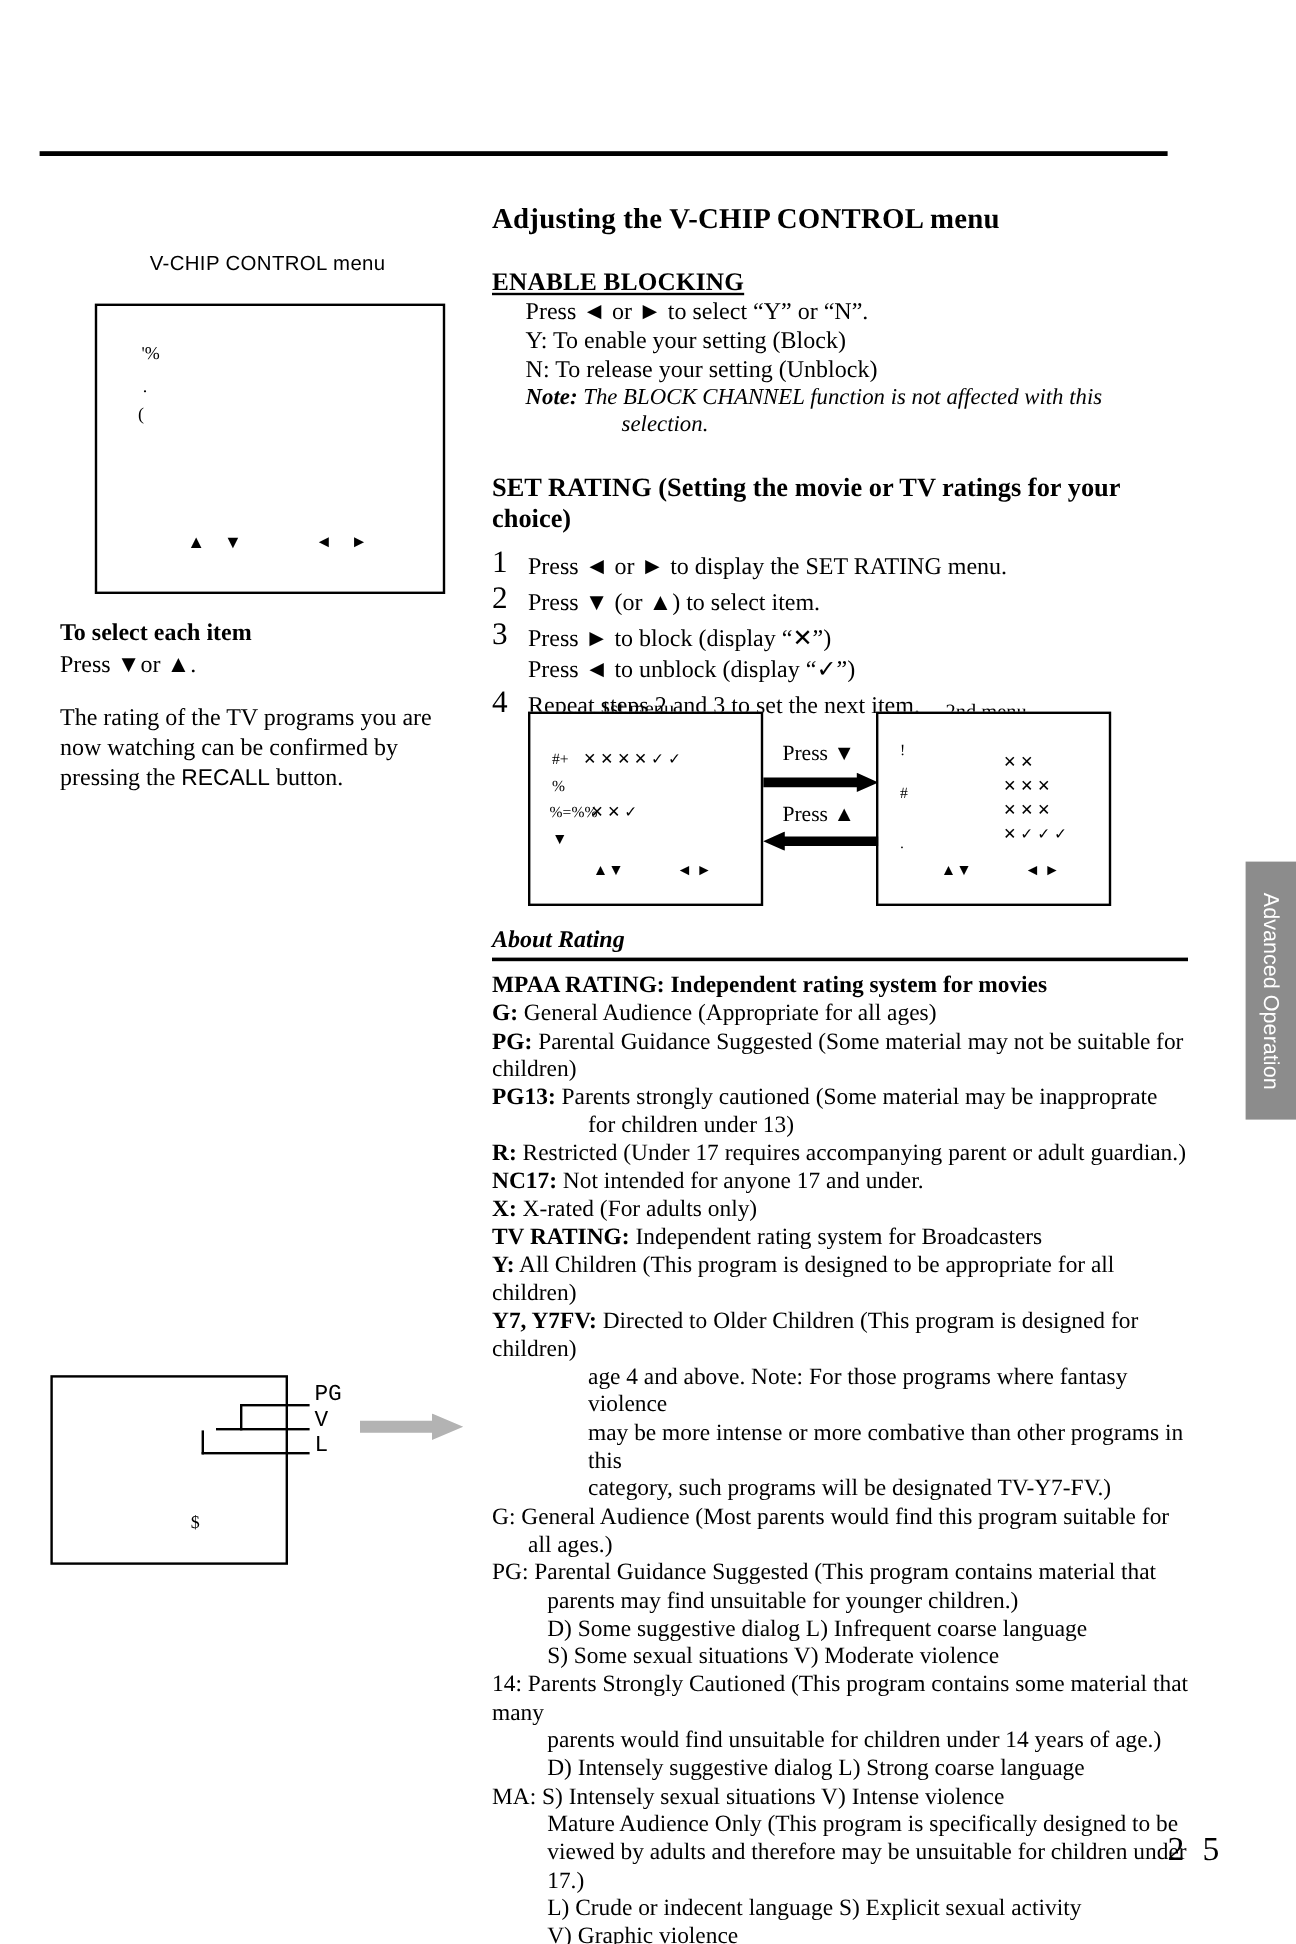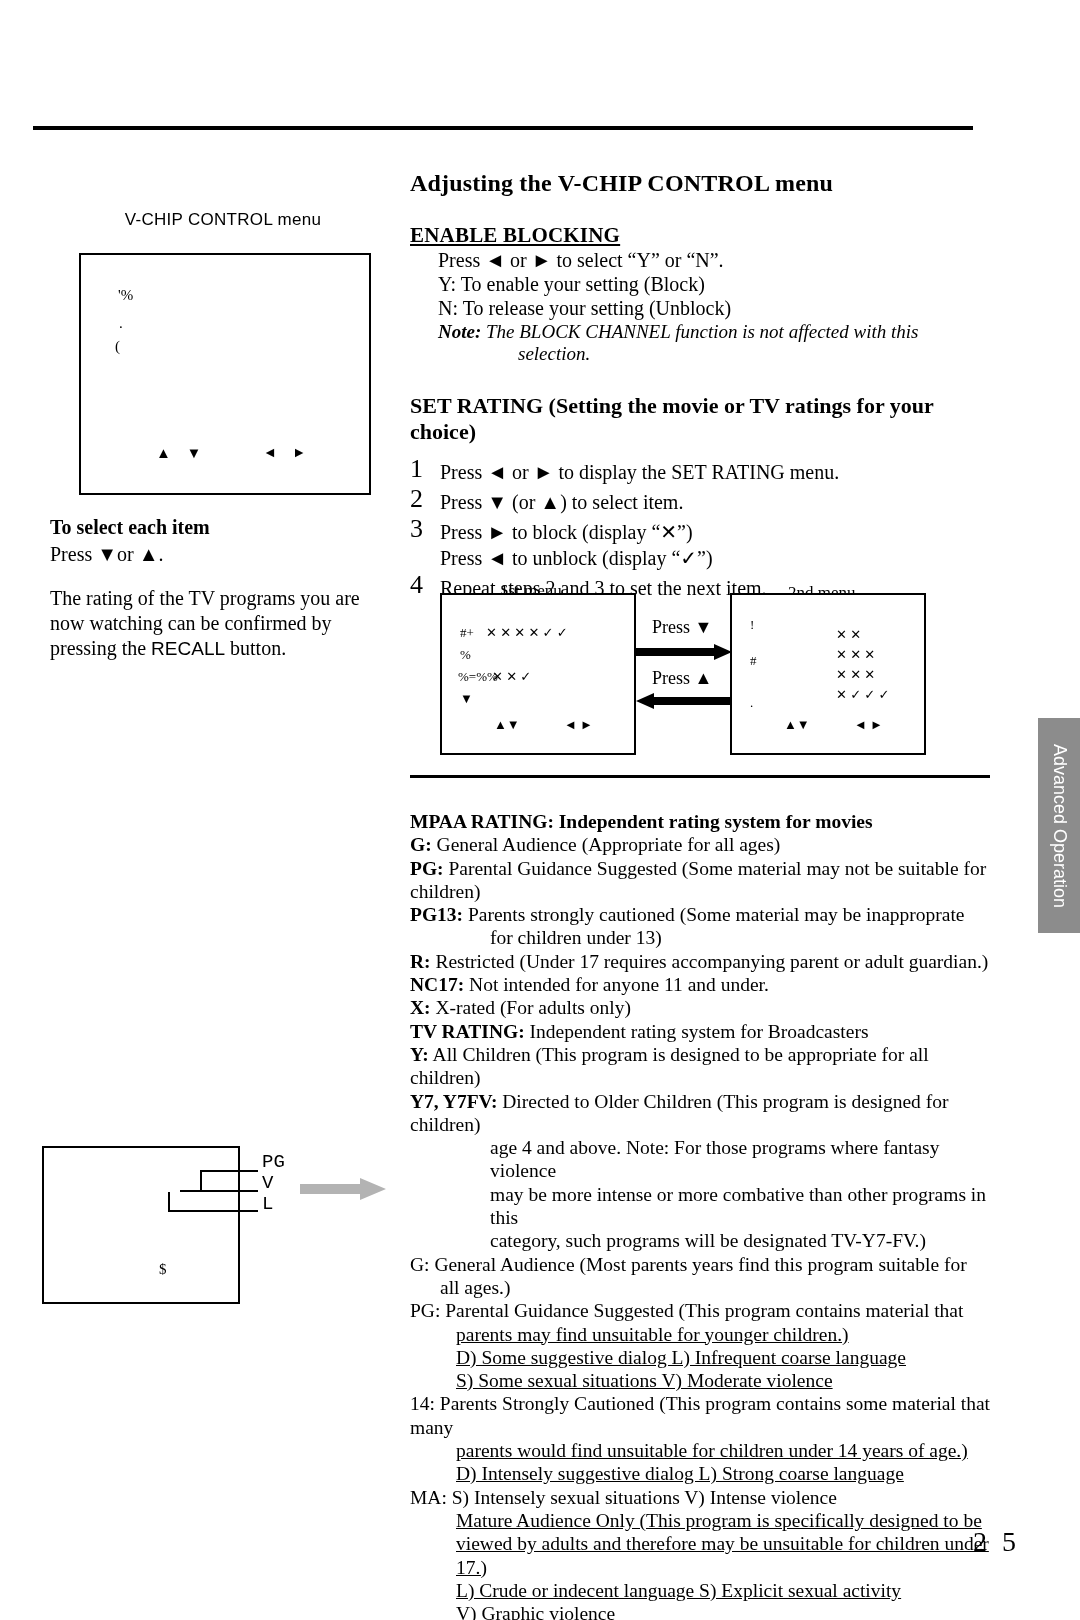--- a/index.html
+++ b/index.html
@@ -213,21 +213,21 @@
     width: 580px; height: 3px; background: #000; margin-top: 3px;
   }
   .rating-list {
     position: absolute;
     left: 410px; top: 810px;
     width: 580px;
     font-size: 19.5px;
     line-height: 23.3px;
   }
   .rating-list .b { font-weight: bold; }
-  .ind2 { padding-left: 46px; text-decoration: underline; }
+  .ind2 { padding-left: 46px; }
   .ind3 { padding-left: 80px; }
   .ind4 { padding-left: 30px; }
   
   .side-tab {
     position: absolute;
     right: 0px; top: 718px;
     width: 42px; height: 215px;
     background: #8c8c8c;
     color: #fff;
   }
@@ -355,39 +355,40 @@
   <div class="press-lbl" style="left:652px; top:617px;">Press ▼</div>
   <div class="press-lbl" style="left:652px; top:668px;">Press ▲</div>
   <svg style="position:absolute; left:636px; top:644px; width:96px; height:16px;" viewBox="0 0 96 16">
     <polygon points="0,4 78,4 78,0 96,8 78,16 78,12 0,12" fill="#000"></polygon>
   </svg>
   <svg style="position:absolute; left:636px; top:693px; width:96px; height:16px;" viewBox="0 0 96 16">
     <polygon points="96,4 18,4 18,0 0,8 18,16 18,12 96,12" fill="#000"></polygon>
   </svg>
 
   <div class="about">
+    <div class="about-head">About Rating</div>
     <div class="about-rule"></div>
   </div>
 
   <div class="rating-list">
     <div class="b">MPAA RATING: Independent rating system for movies</div>
     <div><span class="b">G:</span><span> General Audience (Appropriate for all ages)</span></div>
     <div><span class="b">PG:</span><span> Parental Guidance Suggested (Some material may not be suitable for children)</span></div>
     <div><span class="b">PG13:</span><span> Parents strongly cautioned (Some material may be inapproprate</span></div>
     <div class="ind3">for  children under 13)</div>
     <div><span class="b">R:</span><span> Restricted (Under 17 requires accompanying parent or adult guardian.)</span></div>
-    <div><span class="b">NC17:</span><span> Not intended for anyone 11 and under.</span></div>
+    <div><span class="b">NC17:</span><span> Not intended for anyone 17 and under.</span></div>
     <div><span class="b">X:</span><span> X-rated (For adults only)</span></div>
     <div><span class="b">TV RATING:</span><span> Independent rating system for Broadcasters</span></div>
     <div><span class="b">Y:</span><span> All Children (This program is designed to be appropriate for all children)</span></div>
     <div><span class="b">Y7, Y7FV:</span><span> Directed to Older Children (This program is designed for children)</span></div>
     <div class="ind3">age 4 and above. Note: For those programs where fantasy violence</div>
     <div class="ind3">may be more intense or more combative than other programs in this</div>
     <div class="ind3">category, such programs will be designated TV-Y7-FV.)</div>
-    <div>G: General Audience (Most parents years find this program suitable for</div>
+    <div>G: General Audience (Most parents would find this program suitable for</div>
     <div class="ind4">all ages.)</div>
     <div>PG: Parental Guidance Suggested (This program contains material that</div>
     <div class="ind2">parents may find unsuitable for younger children.)</div>
     <div class="ind2">D) Some suggestive dialog    L) Infrequent coarse language</div>
     <div class="ind2">S) Some sexual situations   V) Moderate violence</div>
     <div>14: Parents Strongly Cautioned (This program contains some material that many</div>
     <div class="ind2">parents would find unsuitable for children under 14 years of age.)</div>
     <div class="ind2">D) Intensely suggestive dialog    L) Strong coarse language</div>
     <div>MA: S) Intensely sexual situations     V) Intense violence</div>
     <div class="ind2">Mature Audience Only (This program is specifically designed to be</div>

